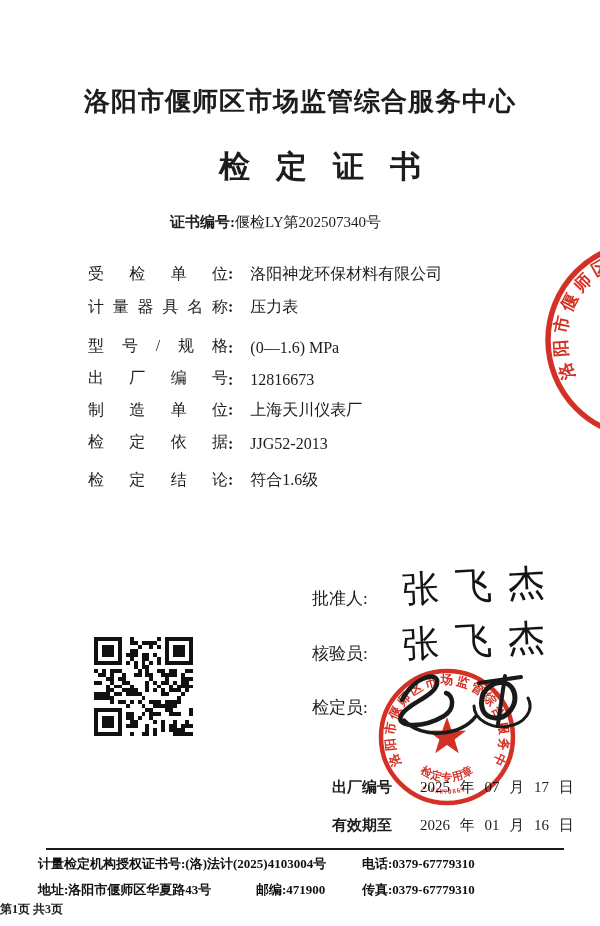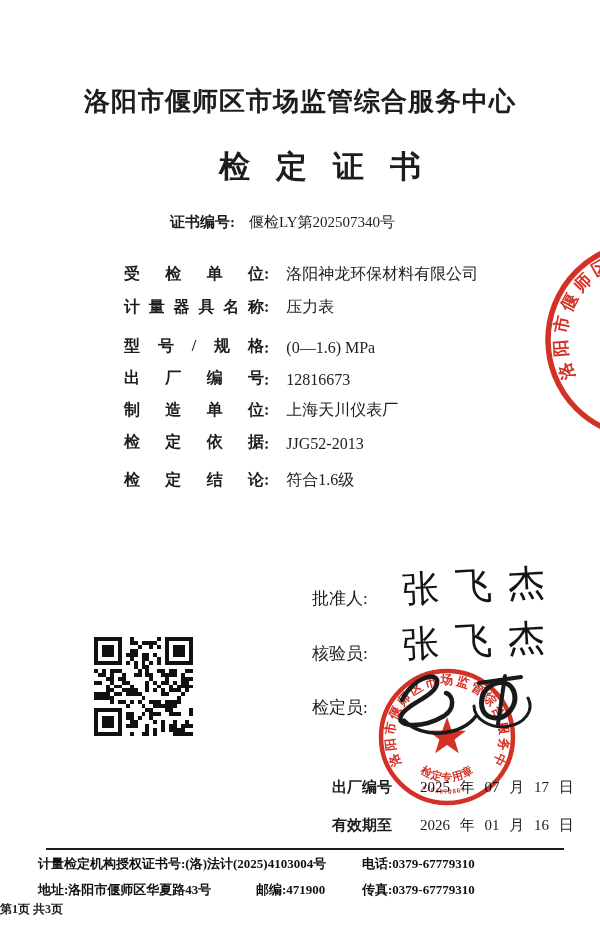--- a/index.html
+++ b/index.html
@@ -8,24 +8,24 @@
     background:#ffffff;overflow:hidden;color:#1d1d1d;
     font-family:"Liberation Serif","DejaVu Serif",serif;
   }
   .abs{position:absolute;}
   .org-title{top:84px;left:0;width:600px;text-align:center;
     font-size:26px;font-weight:700;letter-spacing:1px;}
   .doc-title{top:146px;left:0;width:600px;text-align:center;
     font-size:31px;font-weight:700;letter-spacing:26px;text-indent:26px;padding-left:20px;}
   .certno{top:213px;left:170px;font-size:15px;}
   .certno .lab{font-weight:700;}
-  .certno .val{margin-left:14px;text-align:right;}
+  .certno .val{text-align:right;}
   .frow{left:88px;font-size:16px;white-space:nowrap;}
-  .flabel{display:inline-block;width:140px;font-weight:700;
-    text-align:justify;text-align-last:justify;vertical-align:bottom;margin-left:36px;}
+  .flabel{display:inline-block;width:140px;font-weight:400;
+    text-align:justify;text-align-last:justify;vertical-align:bottom;}
   .fcolon{font-weight:700;}
   .fvalue{margin-left:17px;}
   .sigrow{left:312px;font-size:17px;font-weight:400;}
   .signame{left:402px;font-size:37px;font-weight:400;color:#141414;
     letter-spacing:16px;transform:rotate(-3deg);white-space:nowrap;z-index:7;}
   .daterow{left:332px;font-size:15px;white-space:nowrap;z-index:3;}
   .daterow .lab{display:inline-block;width:62px;font-weight:700;}
   .daterow .val{margin-left:26px;word-spacing:6px;}
   .divider{top:848px;left:46px;width:518px;height:2px;background:#1b1b1b;}
   .foot{font-size:13px;font-weight:700;color:#111;white-space:nowrap;}

